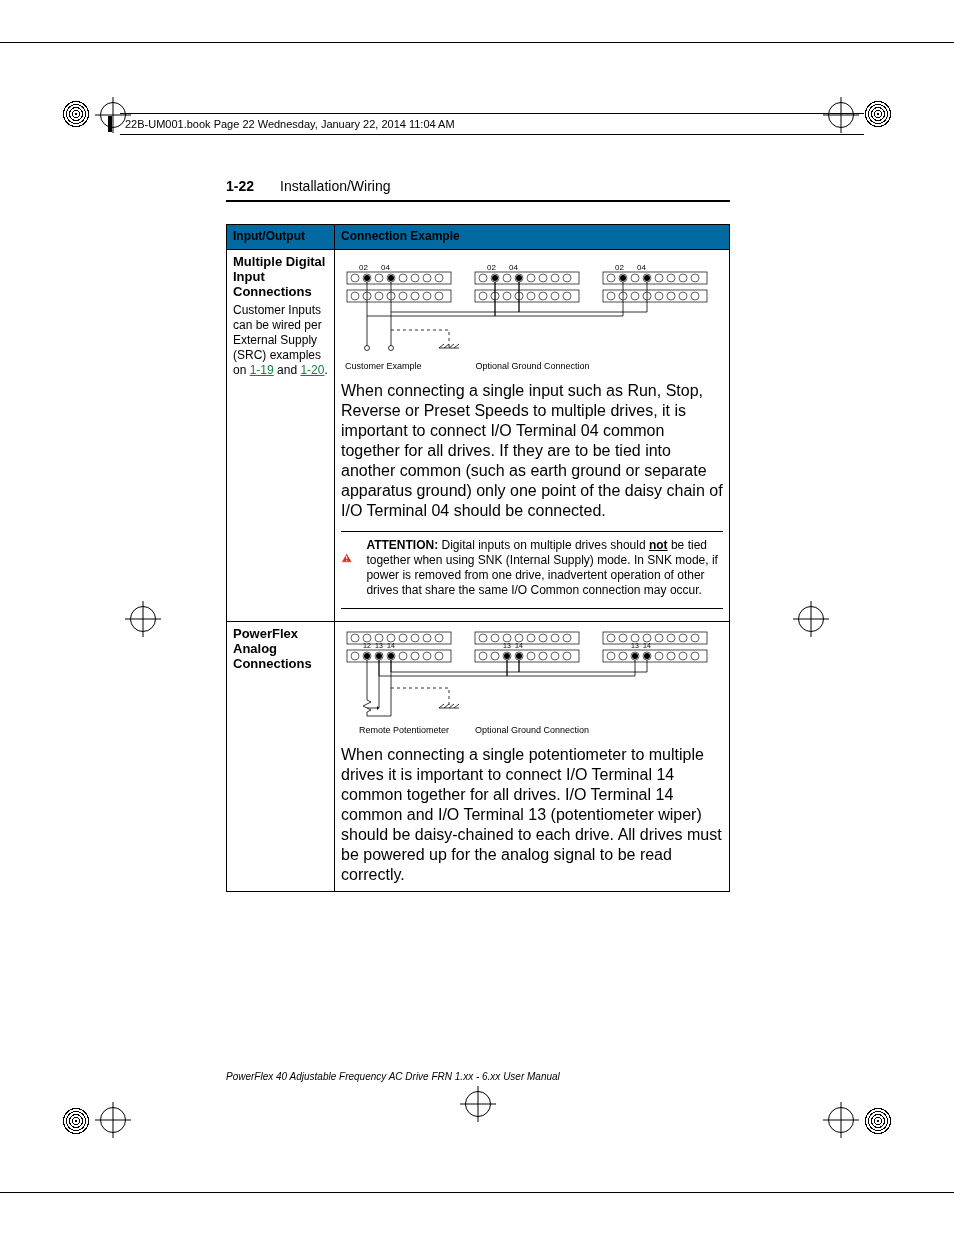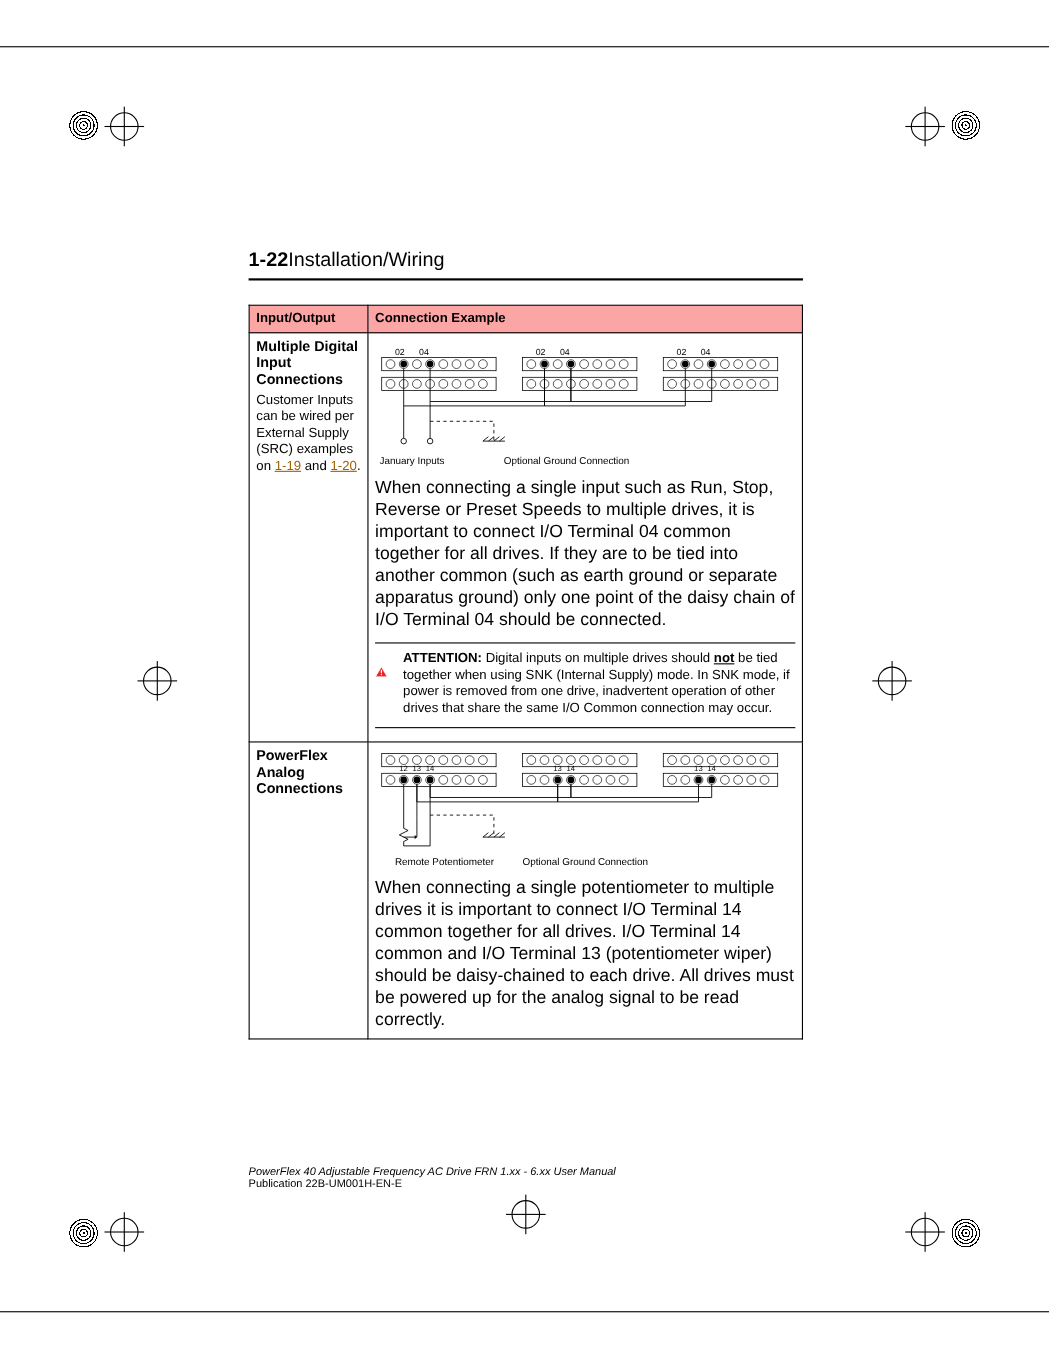--- a/index.html
+++ b/index.html
@@ -75,23 +75,23 @@
   .content {
     position: absolute;
     left: 226px;
     top: 178px;
     width: 504px;
   }
 
   .page-head {
     display: flex;
     align-items: baseline;
-    font-size: 18px;
+    gap: 26px;
+    font-size: 14px;
     margin-bottom: 6px;
-    margin-top: 48px;
   }
   .page-num { font-weight: bold; }
   .page-section { font-weight: normal; }
   .head-rule {
     border-bottom: 2px solid #000;
     margin-bottom: 22px;
   }
 
   .title {
     text-align: center;
@@ -107,26 +107,26 @@
   }
   table.ex th, table.ex td {
     border: 0.7px solid #000;
     vertical-align: top;
     font-size: 12px;
     padding: 4px 6px 6px 6px;
   }
   table.ex th {
     text-align: left;
     font-weight: bold;
-    background: #fca5a5;
+    background: #0369a1;
   }
   .col-io { width: 108px; }
   .row-label { font-weight: bold; font-size: 13px; }
   .row-desc { font-weight: normal; font-size: 12px; line-height: 1.25; margin-top: 4px; }
-  a.xref { color: #a16207; text-decoration: underline; }
+  a.xref { color: #15803d; text-decoration: underline; }
 
   .diagram-frame {
     padding: 4px 0 2px 0;
   }
 
   .body-para { font-size: 16px; line-height: 1.25; margin-top: 8px; }
 
   .att-rule {
     border-top: 1px solid #000;
     margin: 10px 0 6px 0;
@@ -175,20 +175,24 @@
   <div class="reg-target" style="left:100px;  bottom:102px;"></div>
   <div class="reg-target" style="right:100px; bottom:102px;"></div>
 
   <div class="reg-target" style="left:130px; top:606px;"></div>
   <div class="reg-target" style="right:130px; top:606px;"></div>
   <div class="reg-target" style="left:465px; bottom:118px;"></div>
 
   <div class="outer-top"></div>
   <div class="outer-bot"></div>
 
+  <div class="book-header">
+    <div class="bar"></div>
+    <span>22B-UM001.book  Page 22  Wednesday, January 22, 2014  11:04 AM</span>
+  </div>
 
   <div class="content">
 
     <div class="page-head">
       <span class="page-num">1-22</span>
       <span class="page-section">Installation/Wiring</span>
     </div>
     <div class="head-rule"></div>
 
 
@@ -304,21 +308,21 @@
 
                   <path d="M26 52 V82 M50 48 V82" stroke="#000" stroke-width="0.8"></path>
                   <circle cx="26" cy="84" r="2.5" fill="#fff" stroke="#000" stroke-width="0.8"></circle>
                   <circle cx="50" cy="84" r="2.5" fill="#fff" stroke="#000" stroke-width="0.8"></circle>
 
                   <path d="M50 66 H108 V84" stroke="#000" stroke-width="0.8" stroke-dasharray="3 3" fill="none"></path>
                   <path d="M98 84 H118 M103 80 L98 84 M108 80 L103 84 M113 80 L108 84 M118 80 L113 84" stroke="#000" stroke-width="0.8" fill="none"></path>
                 </g>
               </svg>
               <div style="display:flex; gap:24px; padding-left:4px;">
-                <span class="diag-caption">January Inputs</span>
+                <span class="diag-caption">Customer Example</span>
                 <span class="diag-caption" style="margin-left:30px;">Optional Ground Connection</span>
               </div>
             </div>
 
             <div class="body-para">When connecting a single input such as Run, Stop, Reverse or Preset Speeds to multiple drives, it is important to connect I/O Terminal 04 common together for all drives. If they are to be tied into another common (such as earth ground or separate apparatus ground) only one point of the daisy chain of I/O Terminal 04 should be connected.</div>
 
             <div class="att-rule"></div>
             <div class="att-box">
               <svg width="44" height="40" viewBox="0 0 44 40">
                 <path d="M22 2 L42 36 H2 Z" fill="#e22" stroke="#000" stroke-width="0"></path>
@@ -448,16 +452,15 @@
           </td>
         </tr>
 
       </tbody>
     </table>
 
   </div>
 
   <div class="footer">
     <div>PowerFlex 40 Adjustable Frequency AC Drive FRN 1.xx - 6.xx User Manual</div>
-    <div class="pub">Publication 22B-UM001H-EN-E</div>
   </div>
 
 </div>
 
 </body></html>

